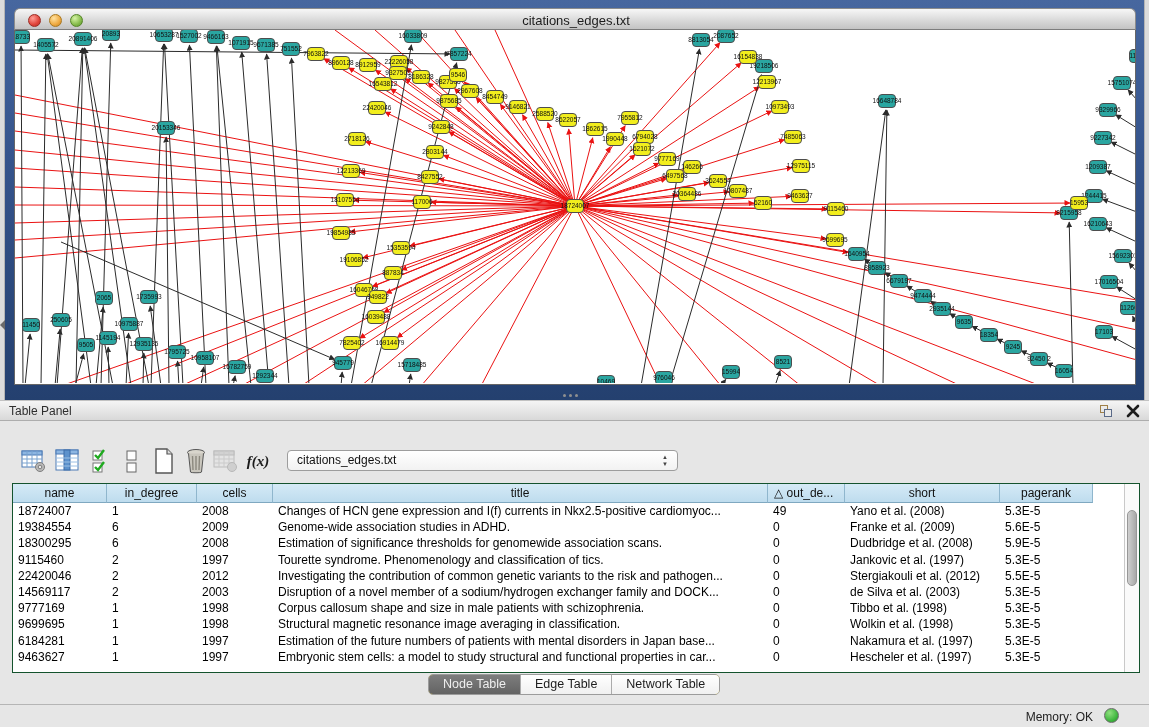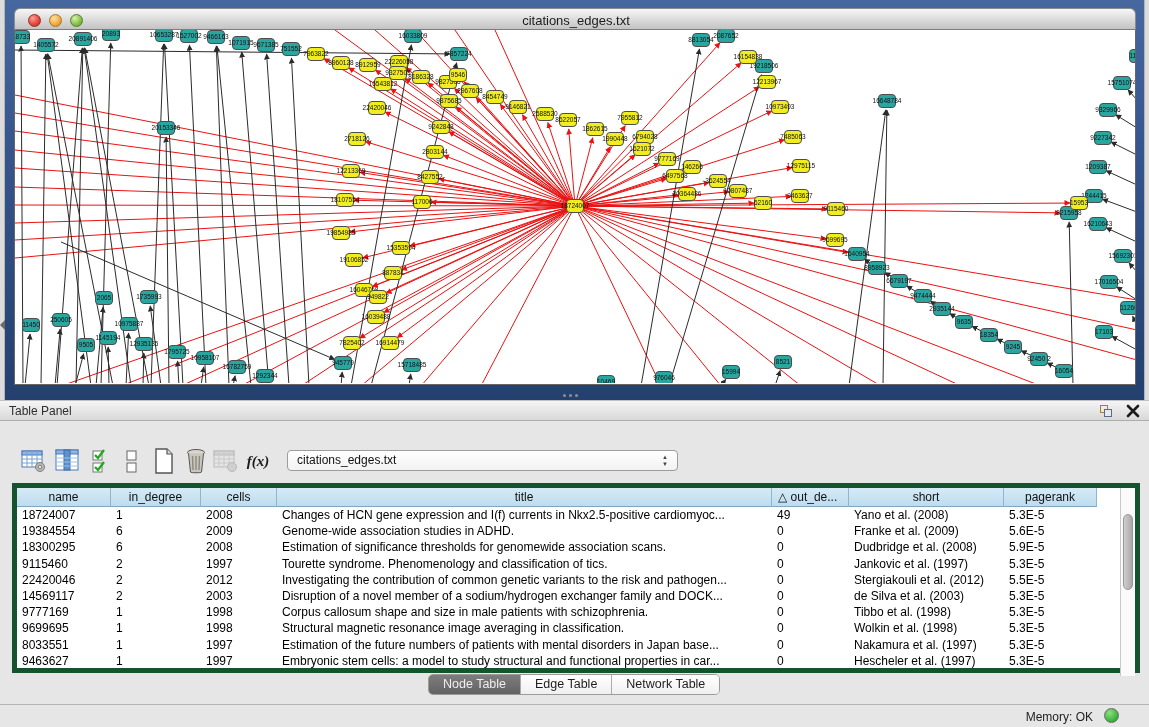--- a/index.html
+++ b/index.html
@@ -31,21 +31,21 @@
   #tp-close { left:1126px; top:2px; width:14px; height:16px; }
 
   
   #toolbar { left:0; top:421px; width:1149px; height:62px; background:#e6e6e6; }
   .tool { position:absolute; top:26px; width:28px; height:28px; display:flex; align-items:center; justify-content:center; }
   #fx-label { font-family:"Liberation Serif", serif; font-style:italic; font-size:15px; font-weight:bold; color:#1b1b1b; }
   #table-select { left:287px; top:29px; width:391px; height:21px; background:linear-gradient(180deg,#ffffff,#f2f2f2); border:1px solid #9d9d9d; border-radius:4px; font-size:12px; color:#111; line-height:19px; padding-left:9px; }
   #table-select .arrows { position:absolute; right:9px; top:3px; font-size:6px; color:#444; line-height:7px; text-align:center; }
 
   
-  #table-box { left:12px; top:483px; width:1128px; height:190px; background:#fff; border:5px solid #14532d; }
+  #table-box { left:12px; top:483px; width:1128px; height:190px; background:#fff; border:1px solid #14532d; }
   #thead { position:absolute; left:0; top:0; height:19px; width:1082px; display:flex; }
   .th { height:19px; background:linear-gradient(180deg,#d5eaf6,#bedcee); border-right:1px solid #8fb6cd; border-bottom:1px solid #7fa8c0; font-size:12px; color:#111; text-align:center; line-height:18px; overflow:hidden; white-space:nowrap; }
   .th.sorted { text-align:left; padding-left:6px; }
   #tbody { position:absolute; left:0; top:19px; width:1082px; }
   .tr { display:flex; height:16.2px; }
   .td { font-size:12px; color:#000; line-height:16px; padding-left:5px; overflow:hidden; white-space:nowrap; }
   #vscroll { position:absolute; right:0; top:0; width:15px; height:188px; background:#fafafa; border-left:1px solid #c9c9c9; }
   #vthumb { position:absolute; left:2px; top:26px; width:10px; height:76px; border-radius:6px; background:linear-gradient(90deg,#cfcfcf,#a8a8a8); border:1px solid #979797; }
 
   
@@ -845,21 +845,21 @@
       <div class="tr">
         <div class="td" style="width: 94px;">9699695</div>
         <div class="td" style="width: 90px;">1</div>
         <div class="td" style="width: 76px;">1998</div>
         <div class="td" style="width: 495px;">Structural magnetic resonance image averaging in classification.</div>
         <div class="td" style="width: 77px;">0</div>
         <div class="td" style="width: 155px;">Wolkin et al. (1998)</div>
         <div class="td" style="width: 93px;">5.3E-5</div>
       </div>
       <div class="tr">
-        <div class="td" style="width: 94px;">8033551</div>
+        <div class="td" style="width: 94px;">6184281</div>
         <div class="td" style="width: 90px;">1</div>
         <div class="td" style="width: 76px;">1997</div>
         <div class="td" style="width: 495px;">Estimation of the future numbers of patients with mental disorders in Japan base...</div>
         <div class="td" style="width: 77px;">0</div>
         <div class="td" style="width: 155px;">Nakamura et al. (1997)</div>
         <div class="td" style="width: 93px;">5.3E-5</div>
       </div>
       <div class="tr">
         <div class="td" style="width: 94px;">9463627</div>
         <div class="td" style="width: 90px;">1</div>

